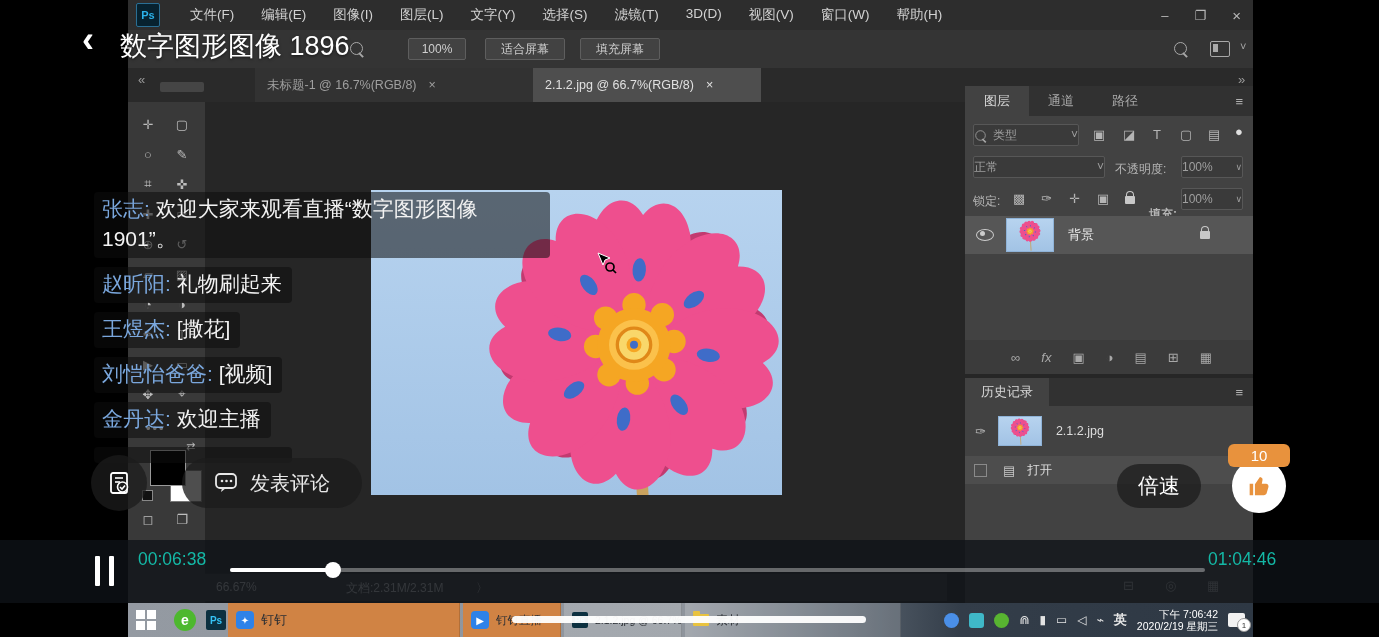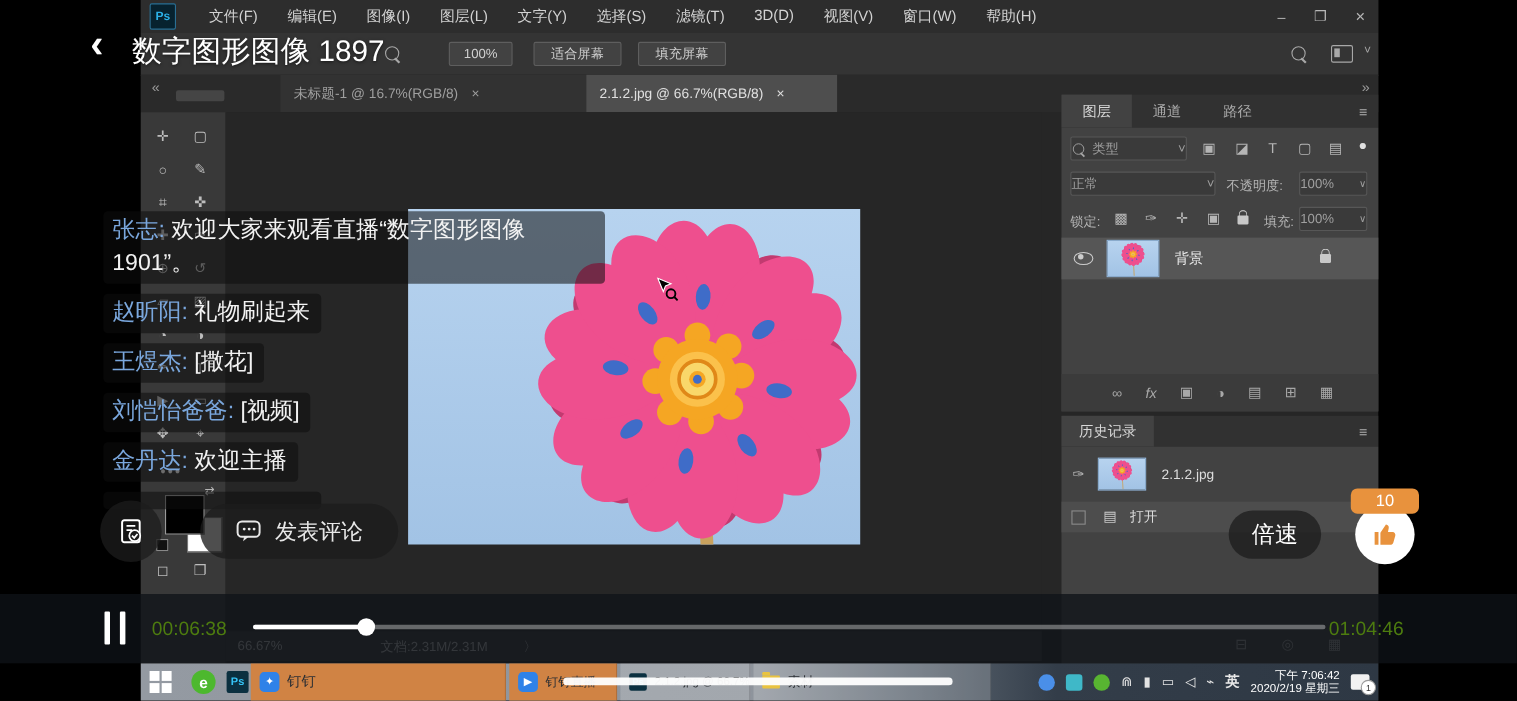--- a/index.html
+++ b/index.html
@@ -104,21 +104,21 @@
              display:flex;align-items:center;justify-content:center;gap:10px;color:#e8e8e8;font-size:20px;}
   .speedpill{left:1117px;top:464px;width:84px;height:44px;border-radius:22px;background:rgba(26,26,26,0.72);z-index:5;
              color:#fff;font-size:21px;display:flex;align-items:center;justify-content:center;}
   .likebadge{left:1228px;top:444px;width:62px;height:23px;border-radius:6px;background:#e8923d;color:#fff;font-size:15px;
              display:flex;align-items:center;justify-content:center;z-index:6;}
   .likebtn{left:1232px;top:459px;width:54px;height:54px;border-radius:50%;background:#fff;z-index:5;
            display:flex;align-items:center;justify-content:center;}
   .ctrlbar{left:0;top:540px;width:1379px;height:63px;background:rgba(15,18,24,0.76);z-index:6;}
   .pausebars{position:absolute;left:95px;top:16px;display:flex;gap:9px;}
   .pausebars i{width:5px;height:30px;background:#fff;border-radius:1px;}
-  .ptime{position:absolute;top:21px;color:#4d7c0f;font-size:17.5px;white-space:nowrap;text-align:right;}
+  .ptime{position:absolute;top:9px;color:#14b8a6;font-size:17.5px;white-space:nowrap;text-align:right;}
   .ptrack{position:absolute;left:230px;top:28px;width:975px;height:4px;background:rgba(255,255,255,0.35);border-radius:2px;}
   .pfill{position:absolute;left:0;top:0;height:4px;background:#fff;border-radius:2px;}
   .pknob{position:absolute;top:-6px;width:16px;height:16px;border-radius:50%;background:#fff;margin-left:-8px;}
   .homebar{left:512px;top:616px;width:354px;height:7px;border-radius:4px;background:rgba(255,255,255,0.95);z-index:8;}
 </style>
 </head>
 <body>
 
 <svg width="0" height="0" style="position:absolute">
   <defs>
@@ -306,21 +306,21 @@
         <span>100%</span>
         <span style="margin-left:auto;font-size:9px;">∨</span>
       </div>
 
       <span class="plabel" style="left:8px;top:77px;">锁定:</span>
       <span class="pico" style="left:48px;top:75px;">▩</span>
       <span class="pico" style="left:76px;top:75px;">✑</span>
       <span class="pico" style="left:104px;top:75px;">✛</span>
       <span class="pico" style="left:132px;top:75px;">▣</span>
       <span class="locki" style="position:absolute;left:160px;top:80px;"></span>
-      <span class="plabel" style="left:184px;top:77px;">填充:</span>
+      <span class="plabel" style="left:184px;top:90px;font-weight:bold;">填充:</span>
       <div class="fbox" style="left:216px;top:72px;width:62px;">
         <span>100%</span>
         <span style="margin-left:auto;font-size:9px;">∨</span>
       </div>
 
       <div class="layerrow">
         <span class="eye"></span>
         <div class="thumb">
           <svg width="30" height="32" viewBox="0 0 200 262">
               <use href="#pinwheel"></use>
@@ -408,21 +408,21 @@
         <div>2020/2/19 星期三</div>
       </div>
       <div class="notif">
         <i>1</i>
       </div>
     </div>
   </div>
 </div>
 
 <div class="abs backbtn">‹</div>
-<div class="abs vtitle">数字图形图像 1897</div>
+<div class="abs vtitle">数字图形图像 1896</div>
 
 <div class="abs chat">
   <div class="cmsg wide">
     <span class="nm">张志:</span>
     <span>欢迎大家来观看直播“数字图形图像 1901”。</span>
   </div>
   <div class="cmsg">
     <span class="nm">赵昕阳:</span>
     <span>礼物刷起来</span>
   </div>

